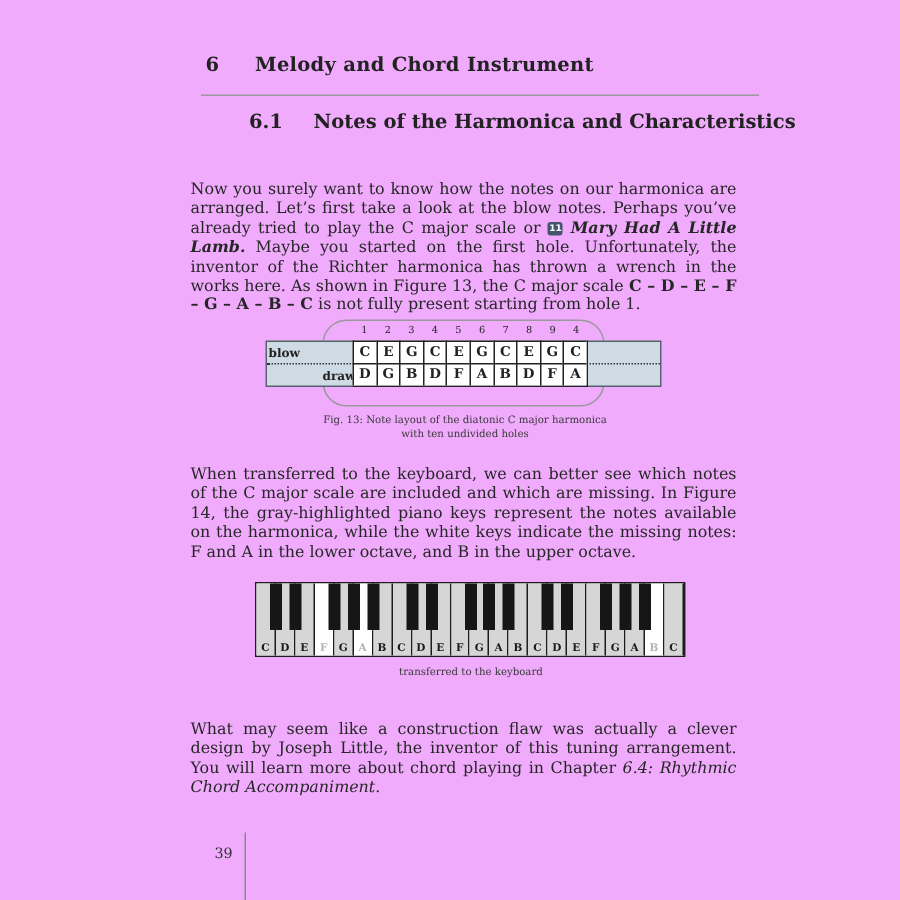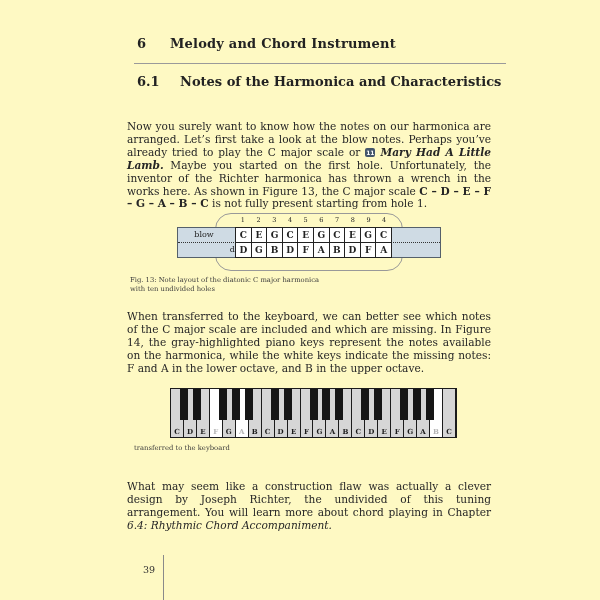--- a/index.html
+++ b/index.html
@@ -1,53 +1,53 @@
 <!DOCTYPE html>
 <html><head>
 <meta charset="utf-8">
 <style>
   html,body{margin:0;padding:0;background:#fff;}
-  .page{position:relative;width:600px;height:600px;background:#fef9c3;
+  .page{position:relative;width:600px;height:600px;background:#f0abfc;
         font-family:"DejaVu Serif",serif;color:#222;overflow:hidden;}
 
   
   .h1{position:absolute;left:137px;top:36px;font-size:13px;font-weight:bold;letter-spacing:.2px;}
   .h1 .hnum{display:inline-block;width:33px;}
   .rule{position:absolute;left:134px;top:63px;width:372px;height:1px;background:#9a9a9a;}
   .h2{position:absolute;left:137px;top:74px;font-size:13px;font-weight:bold;line-height:15px;display:flex;}
-  .h2 .hnum{width:43px;flex:none;}
+  .h2 .hnum{width:43px;flex:none;margin-left:29px;}
 
   
   .para{position:absolute;left:127px;width:364px;font-size:10.6px;line-height:12.9px;
         text-align:justify;color:#262626;}
   #p1{top:120px;} #p2{top:310px;} #p3{top:480px;}
   .b{font-weight:bold;} .i{font-style:italic;} .bi{font-weight:bold;font-style:italic;}
   .track-icon{display:inline-block;width:10px;height:9px;border-radius:2px;background:#44566b;
         color:#fff;font-size:6px;line-height:9px;text-align:center;font-weight:bold;
         font-family:"DejaVu Sans",sans-serif;vertical-align:1px;}
 
   
   .f13-rect{position:absolute;left:215px;top:213px;width:188px;height:58px;
         border:1px solid #999;border-radius:16px;box-sizing:border-box;}
   .f13-band{position:absolute;left:177px;top:227px;width:264px;height:31px;
         border:1px solid #55606a;box-sizing:border-box;}
   .f13-dotted{position:absolute;left:178px;top:242px;width:262px;height:0;border-top:1px dotted #333;}
-  .f13-side-label{position:absolute;left:179px;width:50px;height:14px;text-align:center;
-        font-size:8px;font-weight:normal;line-height:14px;}
+  .f13-side-label{position:absolute;left:179px;width:50px;height:14px;
+        font-size:8px;font-weight:bold;line-height:14px;}
   #blowlbl{top:228px;} #drawlbl{top:243px;margin-left:36px;}
   .f13-nums{position:absolute;left:235px;top:216px;width:157px;display:grid;
         grid-template-columns:repeat(10,1fr);font-size:6.5px;text-align:center;color:#222;}
   .f13-cells{position:absolute;left:235px;top:227px;width:157px;height:31px;display:grid;
         grid-template-columns:repeat(10,1fr);grid-template-rows:1fr 1fr;
         border-right:1px solid #222;border-bottom:1px solid #222;box-sizing:border-box;}
   .f13-cell{border-left:1px solid #222;border-top:1px solid #222;background:#fff;
         display:flex;align-items:center;justify-content:center;font-size:9px;font-weight:bold;}
 
   
-  .caption{position:absolute;font-size:6.8px;line-height:8.6px;color:#3a3a3a;}
+  .caption{position:absolute;text-align:center;font-size:6.8px;line-height:8.6px;color:#3a3a3a;}
   #cap13{left:130px;top:276px;width:360px;}
   #cap14{left:134px;top:444px;width:360px;}
 
   
   .kb{position:absolute;left:170px;top:388px;width:287px;height:50px;border:1px solid #1c1c1c;
         display:flex;box-sizing:border-box;background:#fff;}
   .wkey{flex:1;border-right:1px solid #1c1c1c;position:relative;background:#fff;}
   .wkey:last-child{border-right:none;}
   .wkey .lbl{position:absolute;bottom:1px;left:0;right:0;text-align:center;
         font-size:7px;font-weight:bold;color:#1a1a1a;}
@@ -209,18 +209,18 @@
         <div class="bkey" style="left: 72.7273%;"></div>
         <div class="bkey" style="left: 81.8182%;"></div>
         <div class="bkey" style="left: 86.3636%;"></div>
         <div class="bkey" style="left: 90.9091%;"></div>
       </div>
     <div class="caption" id="cap14">
       <div>transferred to the keyboard</div>
     </div>
   </div>
 
-  <div class="para" id="p3"><span>What may seem like a construction flaw was actually a clever design by Joseph Richter, the undivided of this tuning arrangement. You will learn more about chord playing in Chapter </span><span class="i">6.4: Rhythmic Chord Accompaniment.</span></div>
+  <div class="para" id="p3"><span>What may seem like a construction flaw was actually a clever design by Joseph Little, the inventor of this tuning arrangement. You will learn more about chord playing in Chapter </span><span class="i">6.4: Rhythmic Chord Accompaniment.</span></div>
 
   <div class="pagenum">39</div>
   <div class="vline"></div>
 
 </div>
 
 </body></html>

